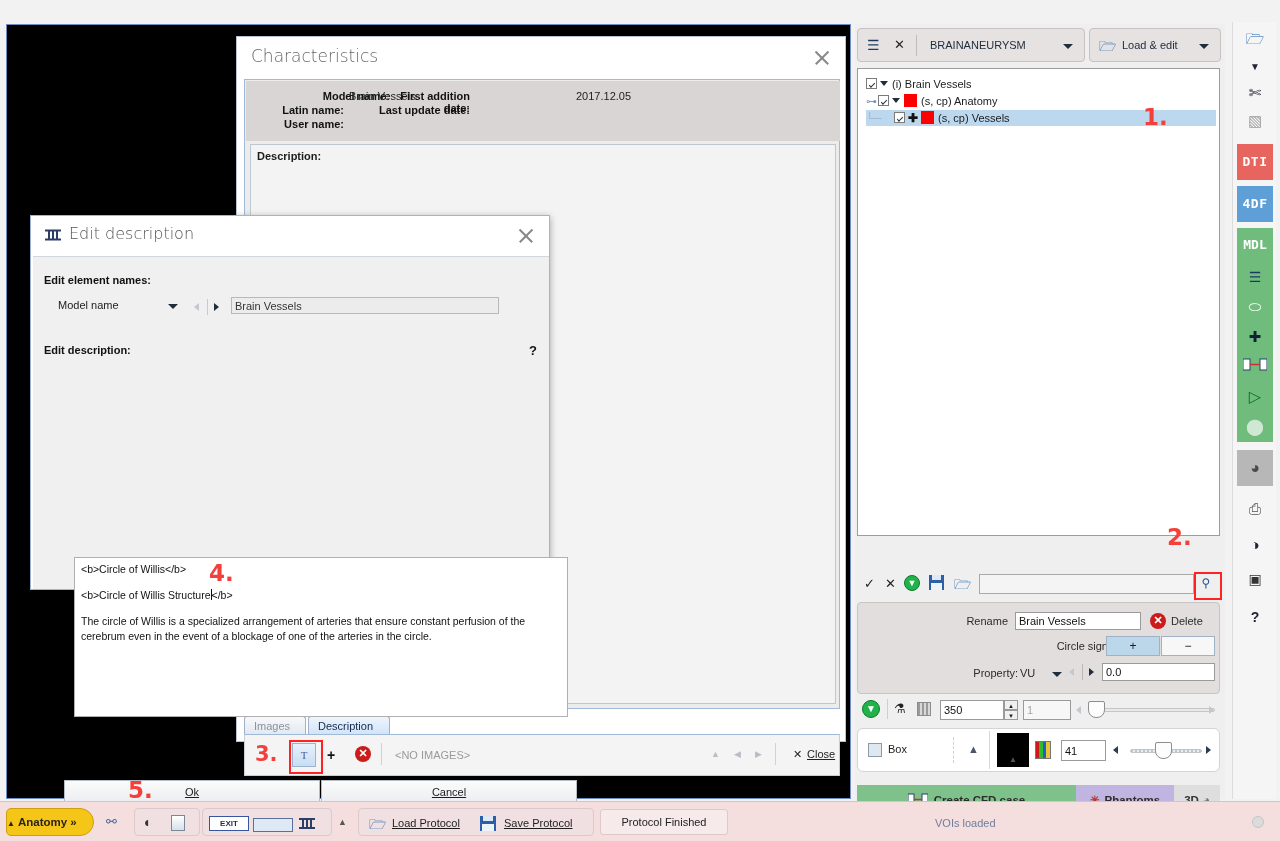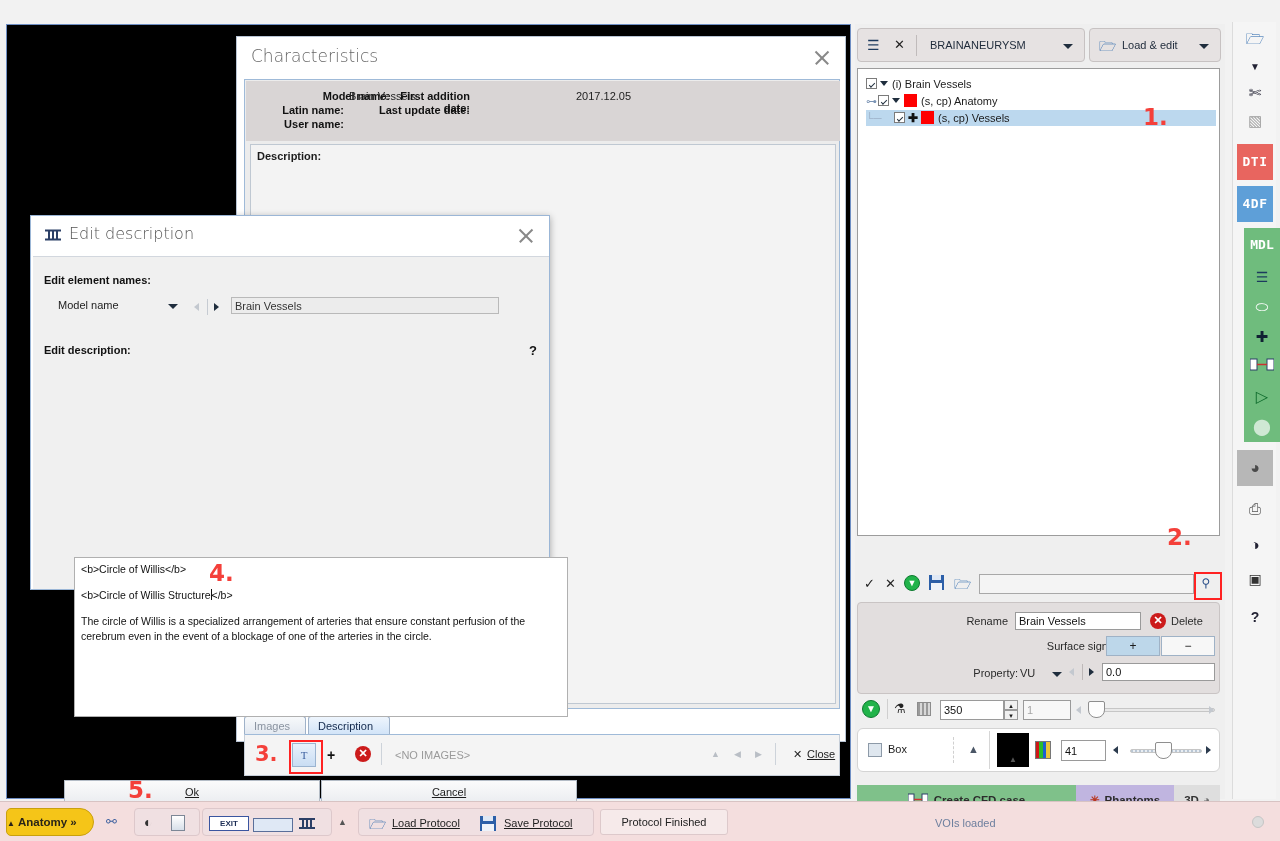--- a/index.html
+++ b/index.html
@@ -323,21 +323,21 @@
     </div>
     <div class="mark" style="left:312px;top:500px;">2.</div>
 
     <div class="propbox">
       <div class="plabel" style="left:40px;top:12px;width:110px;">Rename</div>
       <div class="wfield" style="left:157px;top:9px;width:126px;">Brain Vessels</div>
       <div style="position:absolute;left:292px;top:10px;width:16px;height:16px;border-radius:50%;background:#cc1b1b;color:#fff;font-size:11px;font-weight:bold;line-height:15px;text-align:center;">✕</div>
 
       <div class="plabel" style="left:313px;top:12px;width:50px;text-align:left;">Delete</div>
 
-      <div class="plabel" style="left:150px;top:37px;width:100px;">Surface sign</div>
+      <div class="plabel" style="left:150px;top:37px;width:100px;">Circle sign</div>
       <div class="sbtn on" style="left:248px;top:33px;width:54px;height:20px;">+</div>
       <div class="sbtn off" style="left:303px;top:33px;width:54px;height:20px;">−</div>
 
       <div class="plabel" style="left:60px;top:64px;width:100px;">Property:</div>
       <div class="plabel" style="left:162px;top:64px;width:30px;text-align:left;">VU</div>
       <span class="tri-d" style="left:194px;top:69px;"></span>
       <span class="tri-l" style="left:211px;top:65px;"></span>
       <div style="position:absolute;left:224px;top:61px;width:1px;height:16px;background:#bdb8b8;"></div>
       <span class="tri-r" style="left:231px;top:65px;"></span>
       <div class="wfield" style="left:244px;top:60px;width:113px;">0.0</div>
@@ -400,21 +400,21 @@
     <div class="vico" style="top:30px;font-size:10px;">▼</div>
     <div class="vico" style="top:56px;">✄</div>
     <div class="vico" style="top:84px;color:#9a9a9a;">▧</div>
 
     <div class="vitem" style="top:122px;background:#e8655f;">
       <span>DTI</span>
     </div>
     <div class="vitem" style="top:164px;background:#5e9fd8;">
       <span>4DF</span>
     </div>
-    <div style="position:absolute;left:4px;top:206px;width:36px;height:214px;background:#6fbc7d;margin-left:7px;">
+    <div style="position:absolute;left:4px;top:206px;width:36px;height:214px;background:#6fbc7d;">
       <div style="position:absolute;left:0;top:0;width:36px;height:34px;line-height:34px;text-align:center;font-size:13px;font-weight:bold;color:#fff;font-family:'DejaVu Sans Mono',monospace;">MDL</div>
       <div style="position:absolute;left:0;top:34px;width:36px;height:30px;line-height:30px;text-align:center;font-size:14px;color:#1c3a5e;">☰</div>
       <div style="position:absolute;left:0;top:64px;width:36px;height:30px;line-height:30px;text-align:center;font-size:15px;color:#fff;">⬭</div>
       <div style="position:absolute;left:0;top:94px;width:36px;height:30px;line-height:30px;text-align:center;font-size:15px;color:#123;">✚</div>
       <div style="position:absolute;left:0;top:124px;width:36px;height:30px;line-height:30px;text-align:center;">
         <svg width="24" height="13" viewBox="0 0 24 13">
             <rect x="0" y="1" width="7" height="11" fill="#fff" stroke="#2b3f66"></rect>
             <rect x="17" y="1" width="7" height="11" fill="#fff" stroke="#2b3f66"></rect>
             <line x1="7" y1="6.5" x2="17" y2="6.5" stroke="#cc3030" stroke-width="1.5"></line>
           </svg>

